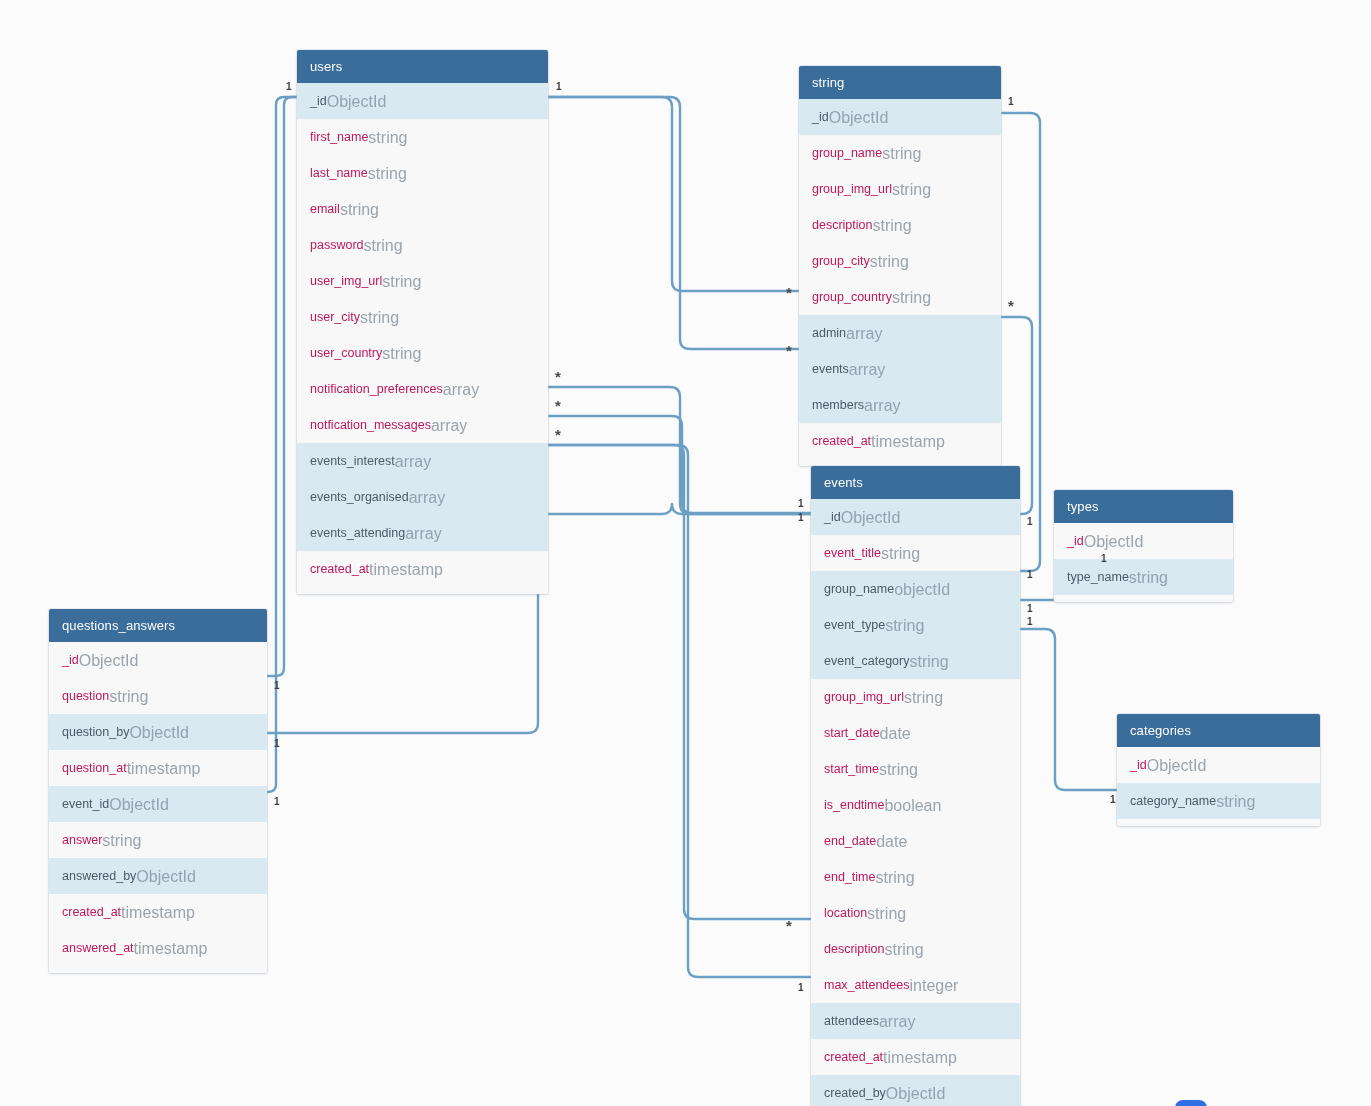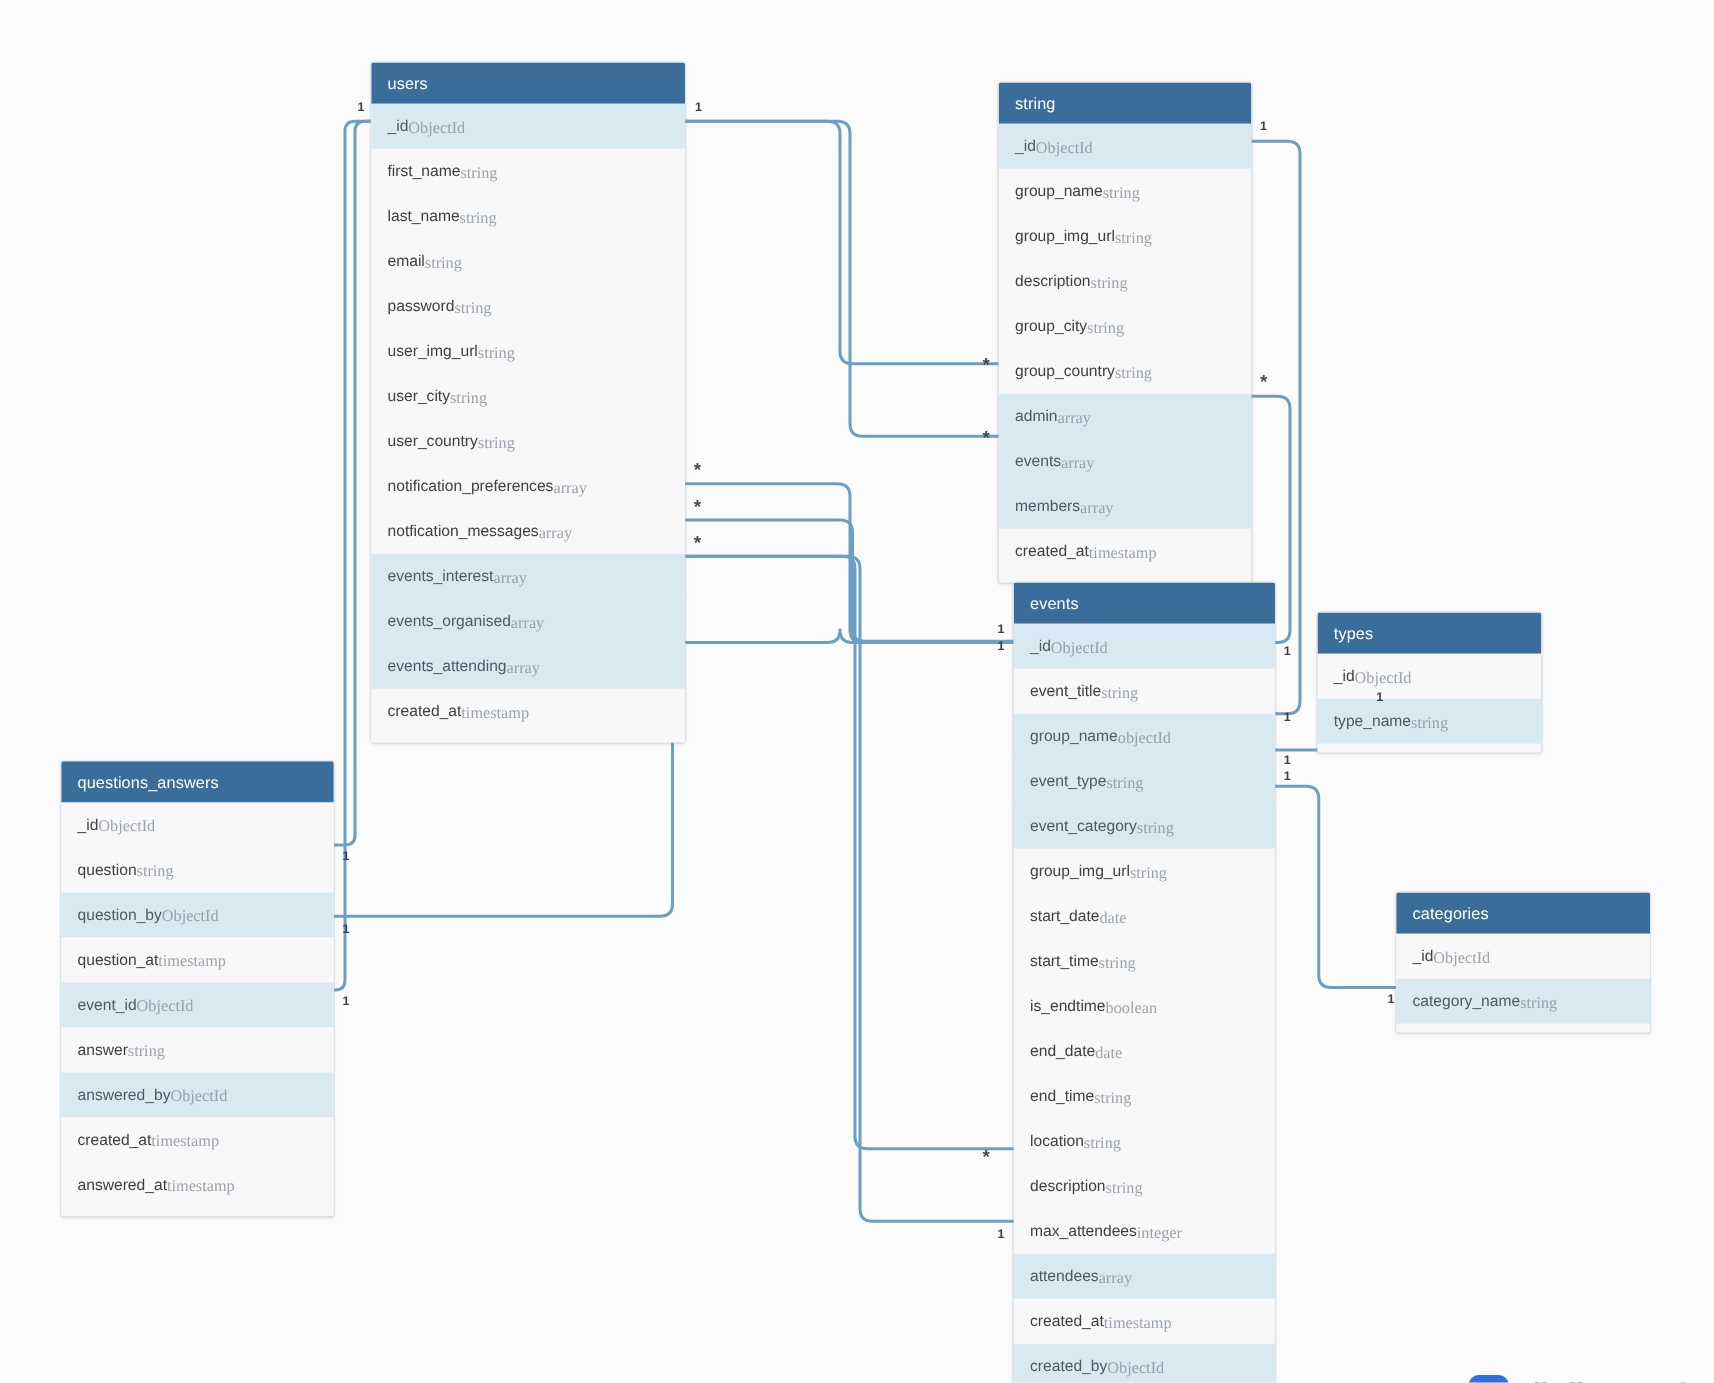--- a/index.html
+++ b/index.html
@@ -73,22 +73,22 @@
     height: 36px;
     line-height: 29px;
     display: flex;
     justify-content: flex-start;
     align-items: center;
     padding: 0 13px;
     background: #f8f8f8;
     font-size: 12.5px;
   }
   .row.hl { background: #d9e9f2; }
-  .fname { color: #404040; }
-  .ftype { color: #9aa4ad; font-size: 13px; font-family: Liberation Serif, serif; }
+  .fname { color: #be185d; }
+  .ftype { color: #9aa4ad; font-size: 16px; }
   .row.hl .fname { color: #4c5a66; }
   .row.hl .ftype { color: #93a3b0; }
   .tbl-foot { height: 7px; background: #f8f8f8; }
 
   
   #logo {
     position: absolute;
     left: 1175px; top: 1100px;
     z-index: 4;
     display: flex;

